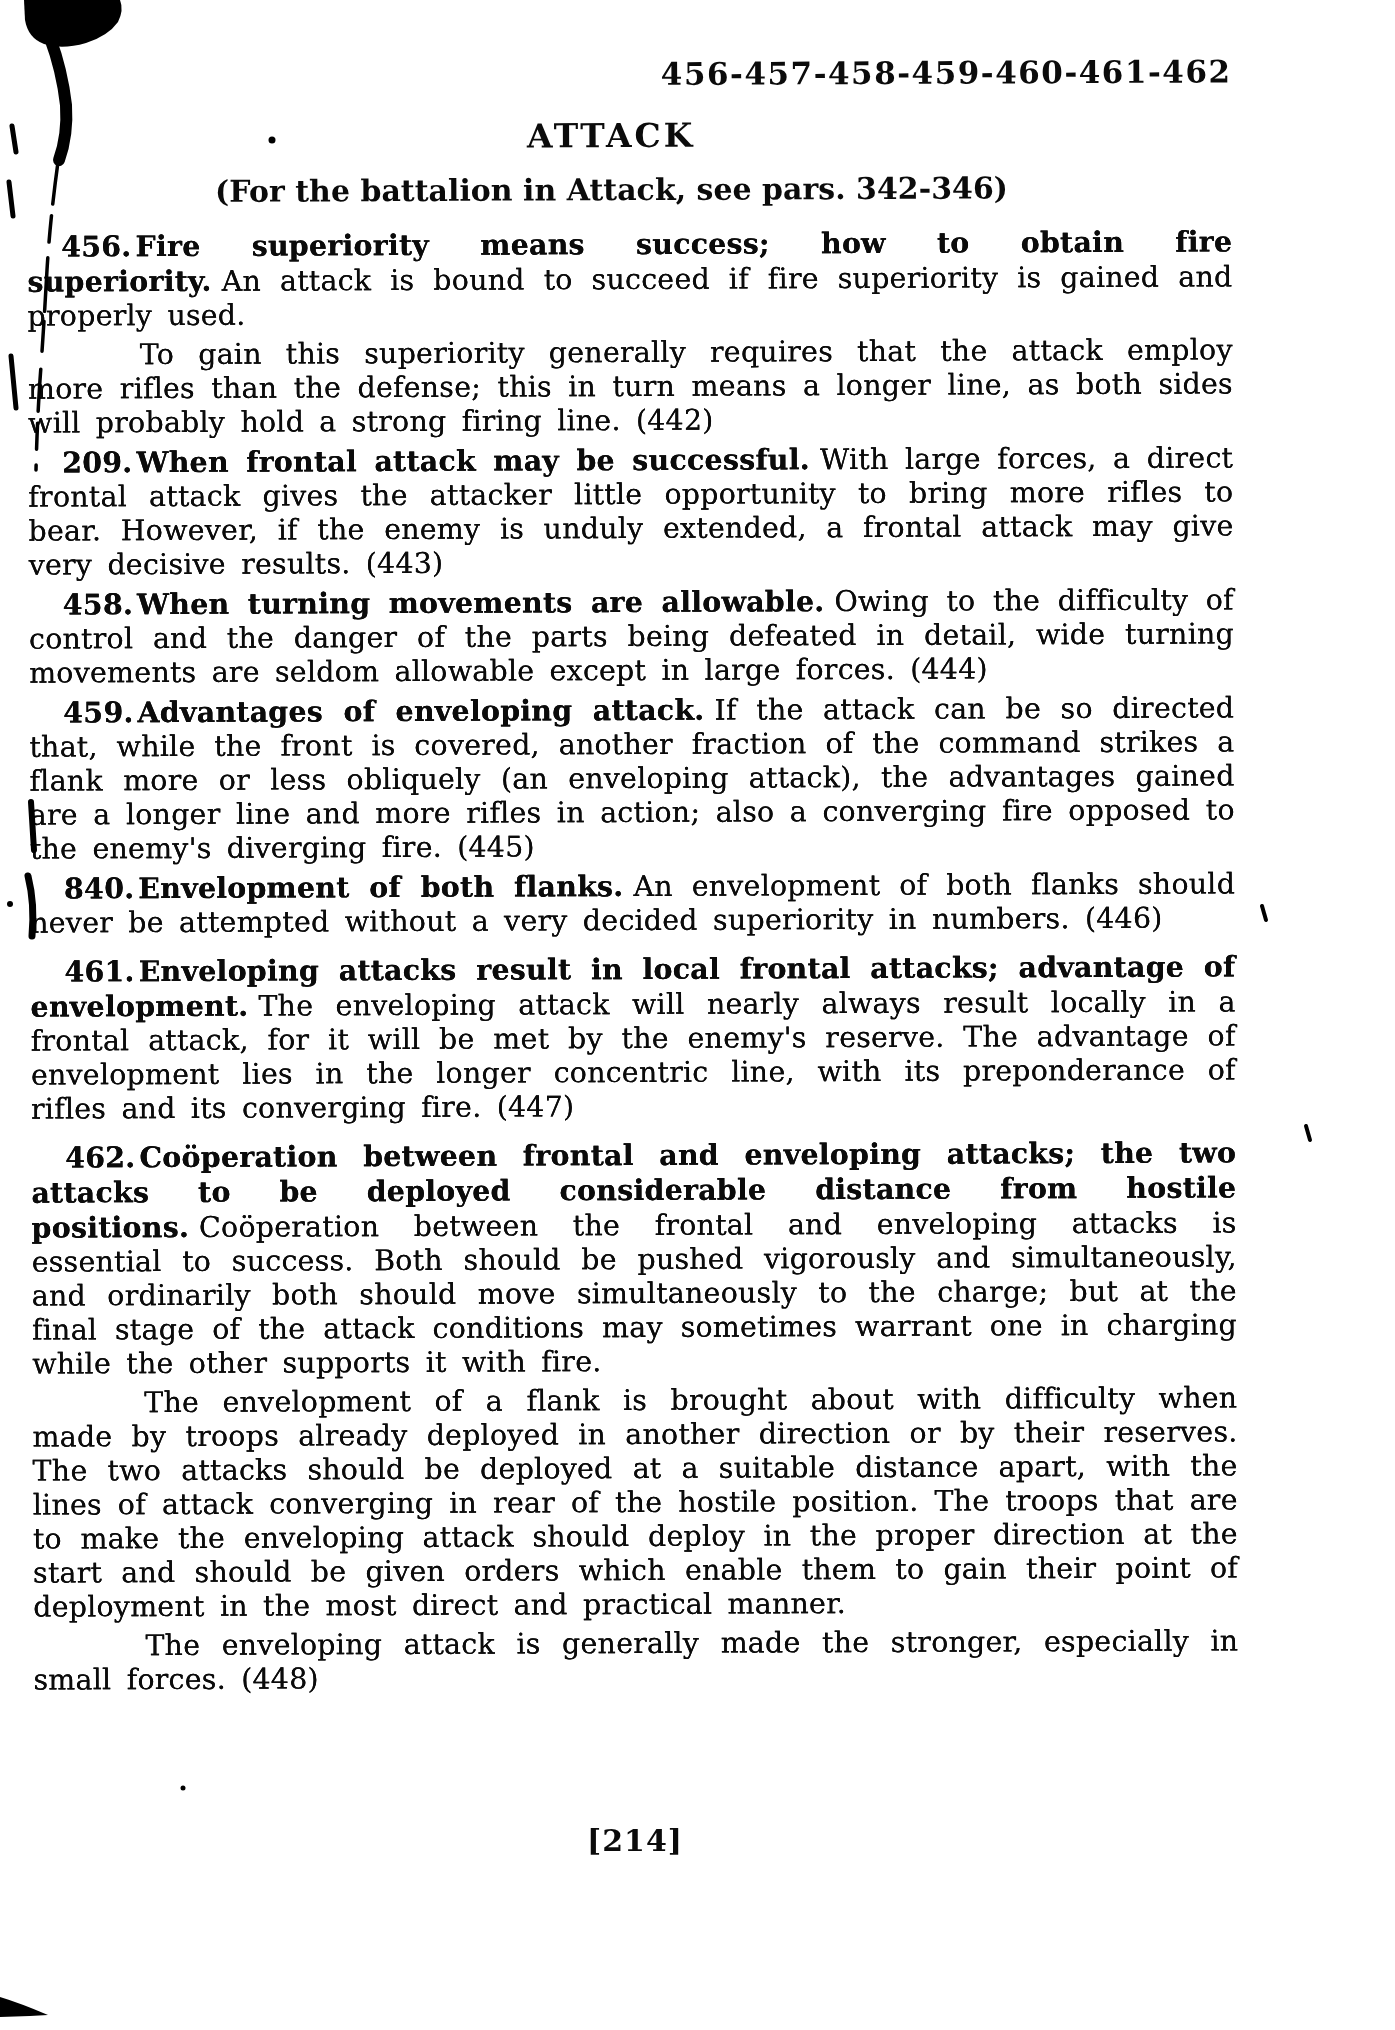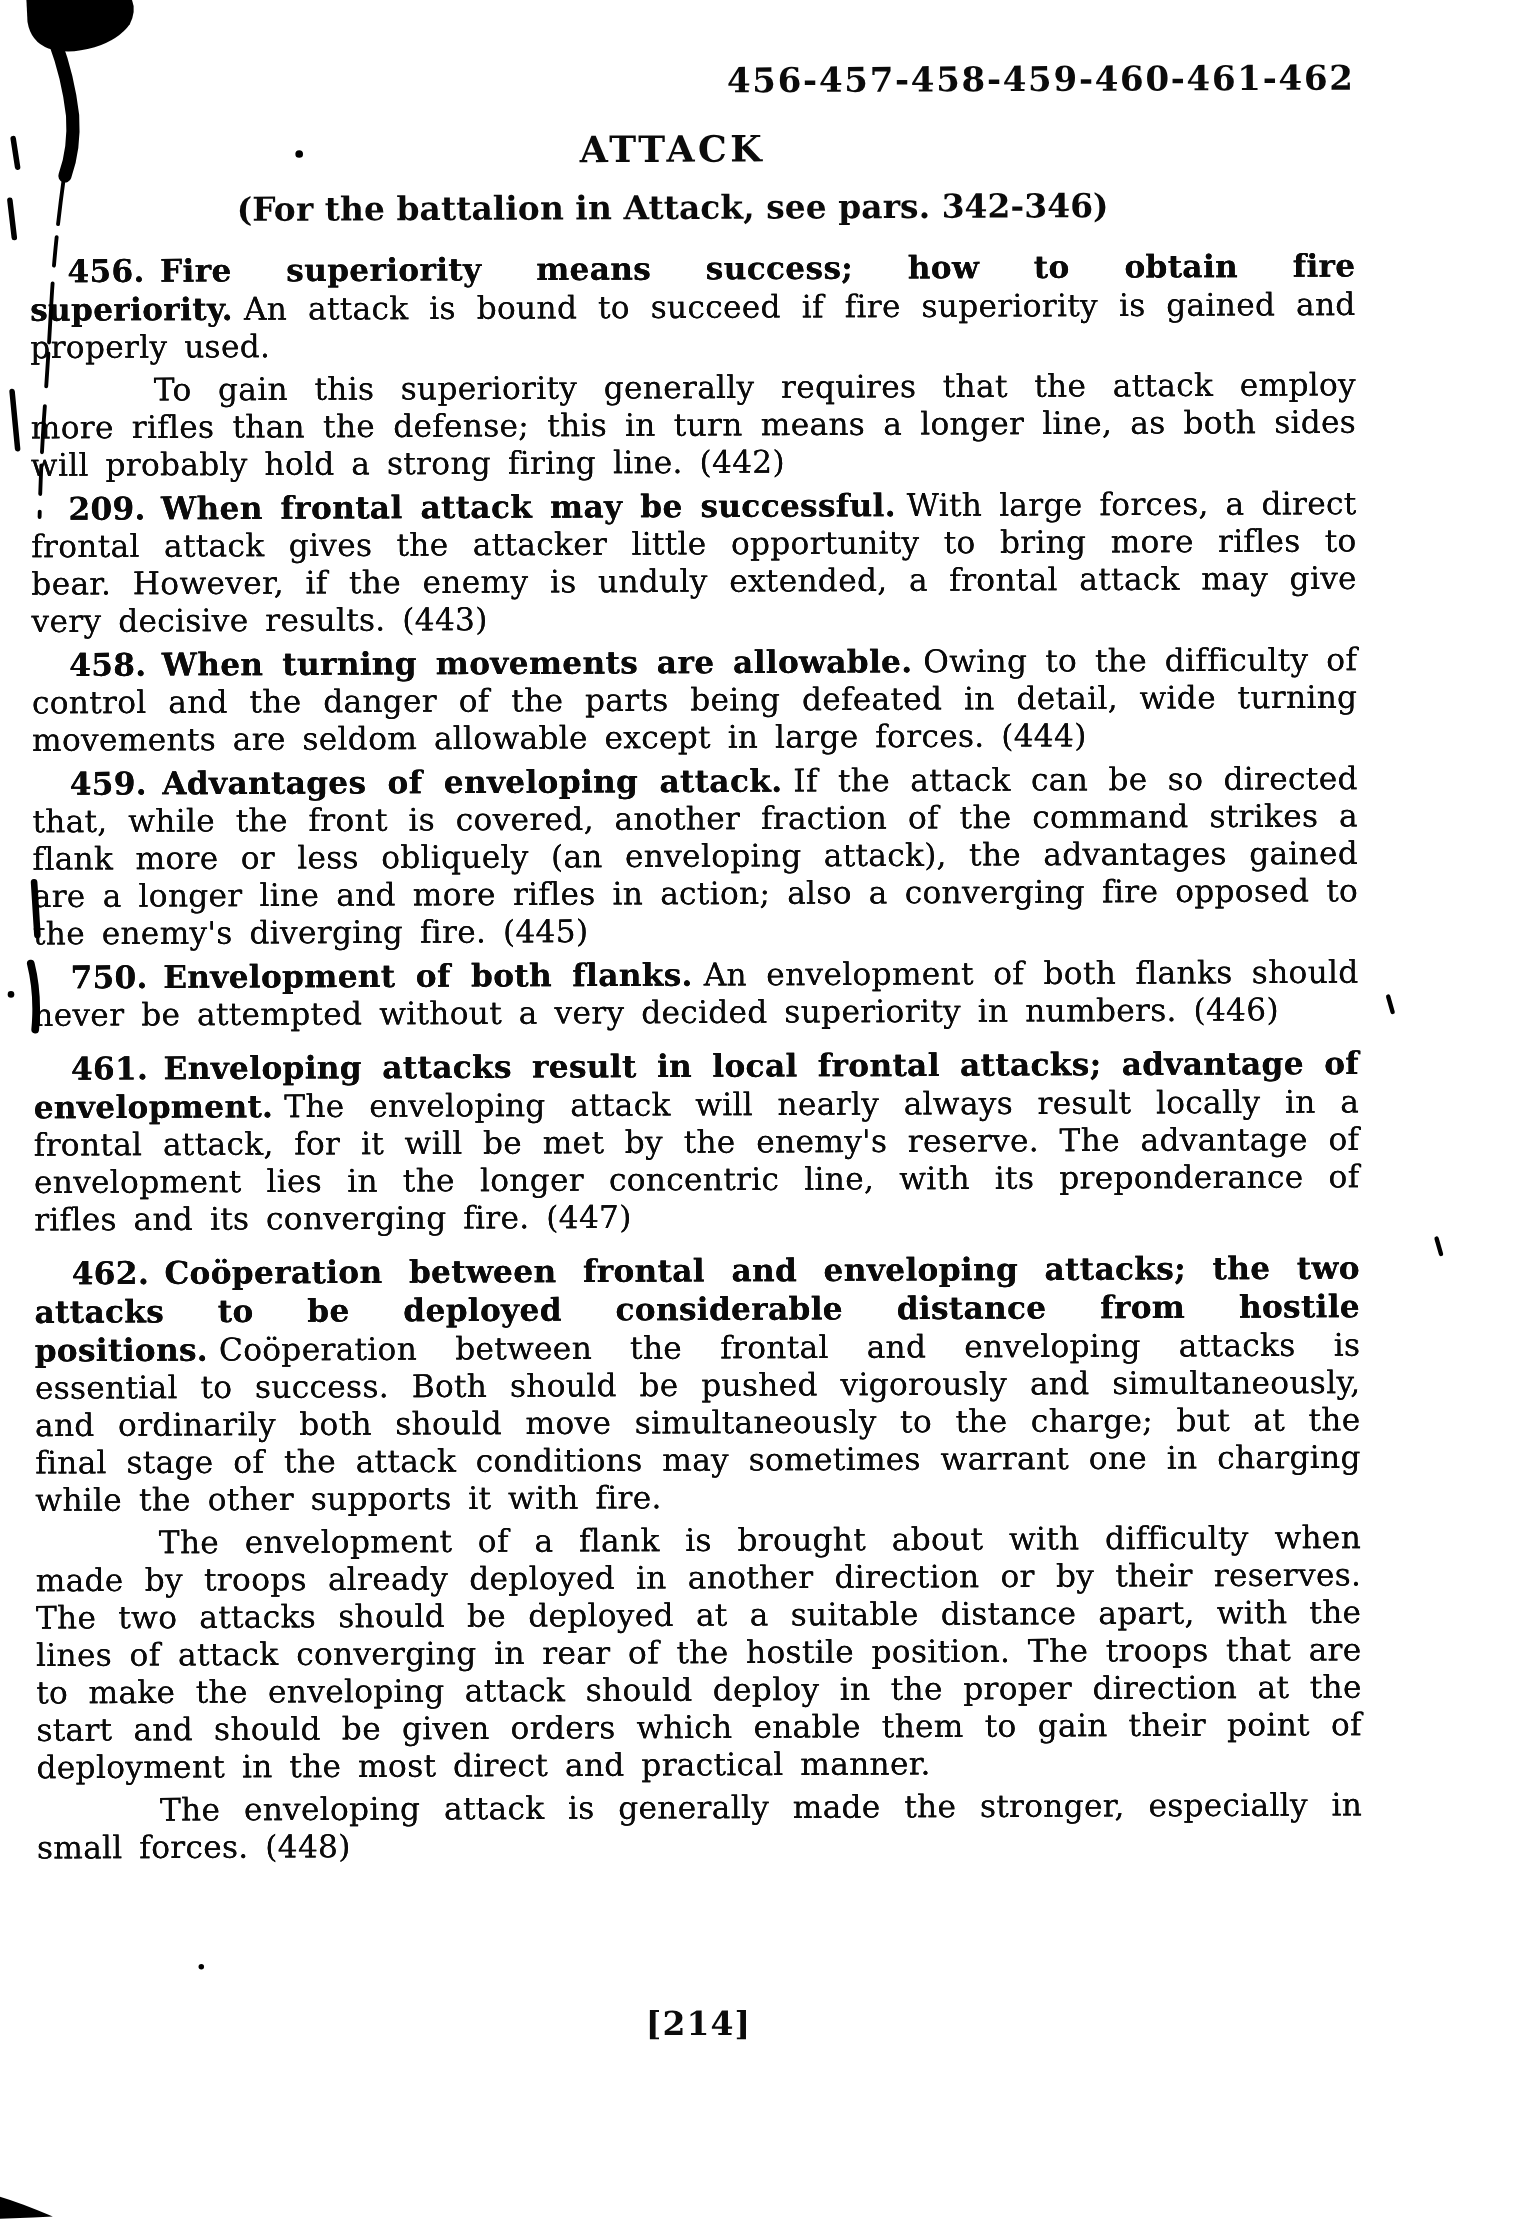--- a/index.html
+++ b/index.html
@@ -53,21 +53,21 @@
     text-align: justify;
     word-spacing: 6px;
     letter-spacing: 0.2px;
     margin: 0 0 5px 0;
     text-shadow: 0 0 0.4px currentColor;
   }
   .num-para { text-indent: 34px; }
   .sub-para { text-indent: 112px; }
   .gap-before { margin-top: 14px; }
 
-  .p-num  { font-weight: bold; margin-right: 14px; }
+  .p-num  { font-weight: bold; margin-right: 4px; }
   .p-lead { font-weight: bold; margin-right: 10px; }
 
   .page-number {
     position: absolute;
     left: 30px; top: 1823px;
     width: 1210px;
     text-align: center;
     font-weight: bold;
     font-size: 30px;
     letter-spacing: 1px;
@@ -96,21 +96,21 @@
       <p class="para num-para"><span class="p-num">456.</span><span class="p-lead">Fire superiority means success; how to obtain fire superiority.</span><span class="p-body">An attack is bound to succeed if fire superiority is gained and properly used.</span></p>
 
       <p class="para sub-para"><span class="p-body">To gain this superiority generally requires that the attack employ more rifles than the defense; this in turn means a longer line, as both sides will probably hold a strong firing line.  (442)</span></p>
 
       <p class="para num-para"><span class="p-num">209.</span><span class="p-lead">When frontal attack may be successful.</span><span class="p-body">With large forces, a direct frontal attack gives the attacker little opportunity to bring more rifles to bear.  However, if the enemy is unduly extended, a frontal attack may give very decisive results.  (443)</span></p>
 
       <p class="para num-para"><span class="p-num">458.</span><span class="p-lead">When turning movements are allowable.</span><span class="p-body">Owing to the difficulty of control and the danger of the parts being defeated in detail, wide turning movements are seldom allowable except in large forces.  (444)</span></p>
 
       <p class="para num-para"><span class="p-num">459.</span><span class="p-lead">Advantages of enveloping attack.</span><span class="p-body">If the attack can be so directed that, while the front is covered, another fraction of the command strikes a flank more or less obliquely (an enveloping attack), the advantages gained are a longer line and more rifles in action; also a converging fire opposed to the enemy's diverging fire.  (445)</span></p>
 
-      <p class="para num-para"><span class="p-num">750.</span><span class="p-lead">Envelopment of both flanks.</span><span class="p-body">An envelopment of both flanks should never be attempted without a very decided superiority in numbers. (446)</span></p>
+      <p class="para num-para"><span class="p-num">840.</span><span class="p-lead">Envelopment of both flanks.</span><span class="p-body">An envelopment of both flanks should never be attempted without a very decided superiority in numbers. (446)</span></p>
 
       <p class="para num-para gap-before"><span class="p-num">461.</span><span class="p-lead">Enveloping attacks result in local frontal attacks; advantage of envelopment.</span><span class="p-body">The enveloping attack will nearly always result locally in a frontal attack, for it will be met by the enemy's reserve.  The advantage of envelopment lies in the longer concentric line, with its preponderance of rifles and its converging fire.  (447)</span></p>
 
       <p class="para num-para gap-before"><span class="p-num">462.</span><span class="p-lead">Coöperation between frontal and enveloping attacks; the two attacks to be deployed considerable distance from hostile positions.</span><span class="p-body">Coöperation between the frontal and enveloping attacks is essential to success.  Both should be pushed vigorously and simultaneously, and ordinarily both should move simultaneously to the charge; but at the final stage of the attack conditions may sometimes warrant one in charging while the other supports it with fire.</span></p>
 
       <p class="para sub-para"><span class="p-body">The envelopment of a flank is brought about with difficulty when made by troops already deployed in another direction or by their reserves.  The two attacks should be deployed at a suitable distance apart, with the lines of attack converging in rear of the hostile position. The troops that are to make the enveloping attack should deploy in the proper direction at the start and should be given orders which enable them to gain their point of deployment in the most direct and practical manner.</span></p>
 
       <p class="para sub-para"><span class="p-body">The enveloping attack is generally made the stronger, especially in small forces.  (448)</span></p>
 
     </div>

